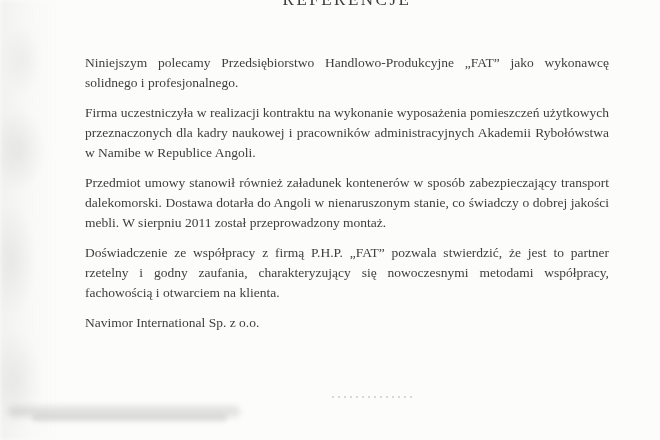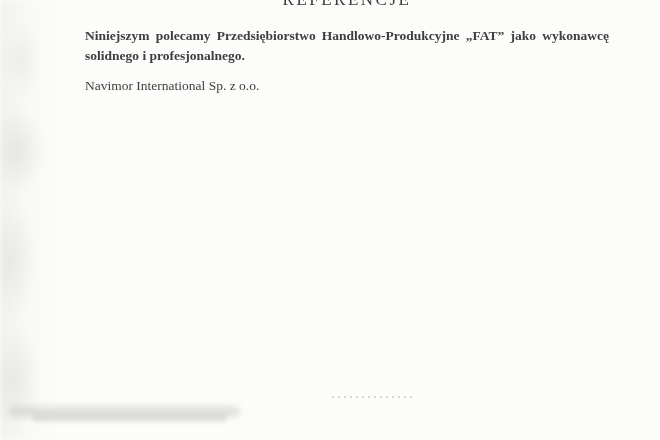--- a/index.html
+++ b/index.html
@@ -58,22 +58,21 @@
     left: 0;
     width: 100%;
     text-align: center;
     font-size: 17px;
     line-height: 1;
     letter-spacing: 2.5px;
     color: #3c3c3c;
     white-space: nowrap;
   }
   .paragraphs {
-    padding-top: 26px;
-    font-weight: bold;
+    padding-top: 53px;
   }
   .paragraphs p {
     margin: 0 0 10px 0;
     font-size: 13.5px;
     line-height: 20px;
     text-align: justify;
   }
   .signature {
     margin-top: 4px;
     font-size: 13.5px;
@@ -88,18 +87,21 @@
   <div class="artifact edge-left"></div>
   <div class="artifact smudge-1"></div>
   <div class="artifact smudge-2"></div>
   <div class="artifact speckle-row"></div>
 
   <div class="content">
     <div class="doc-title">REFERENCJE</div>
 
     <div class="paragraphs">
       <p>Niniejszym polecamy Przedsiębiorstwo Handlowo-Produkcyjne „FAT” jako wykonawcę solidnego i profesjonalnego.</p>
+      <p>Firma uczestniczyła w realizacji kontraktu na wykonanie wyposażenia pomieszczeń użytkowych przeznaczonych dla kadry naukowej i pracowników administracyjnych Akademii Rybołówstwa w Namibe w Republice Angoli.</p>
+      <p>Przedmiot umowy stanowił również załadunek kontenerów w sposób zabezpieczający transport dalekomorski. Dostawa dotarła do Angoli w nienaruszonym stanie, co świadczy o dobrej jakości mebli.  W sierpniu 2011 został przeprowadzony montaż.</p>
+      <p>Doświadczenie ze współpracy z firmą P.H.P. „FAT” pozwala stwierdzić, że jest to partner rzetelny i godny zaufania, charakteryzujący się nowoczesnymi metodami współpracy, fachowością i otwarciem na klienta.</p>
     </div>
 
     <div class="signature">Navimor International Sp. z o.o.</div>
   </div>
 
 </div>
 
 </body></html>

